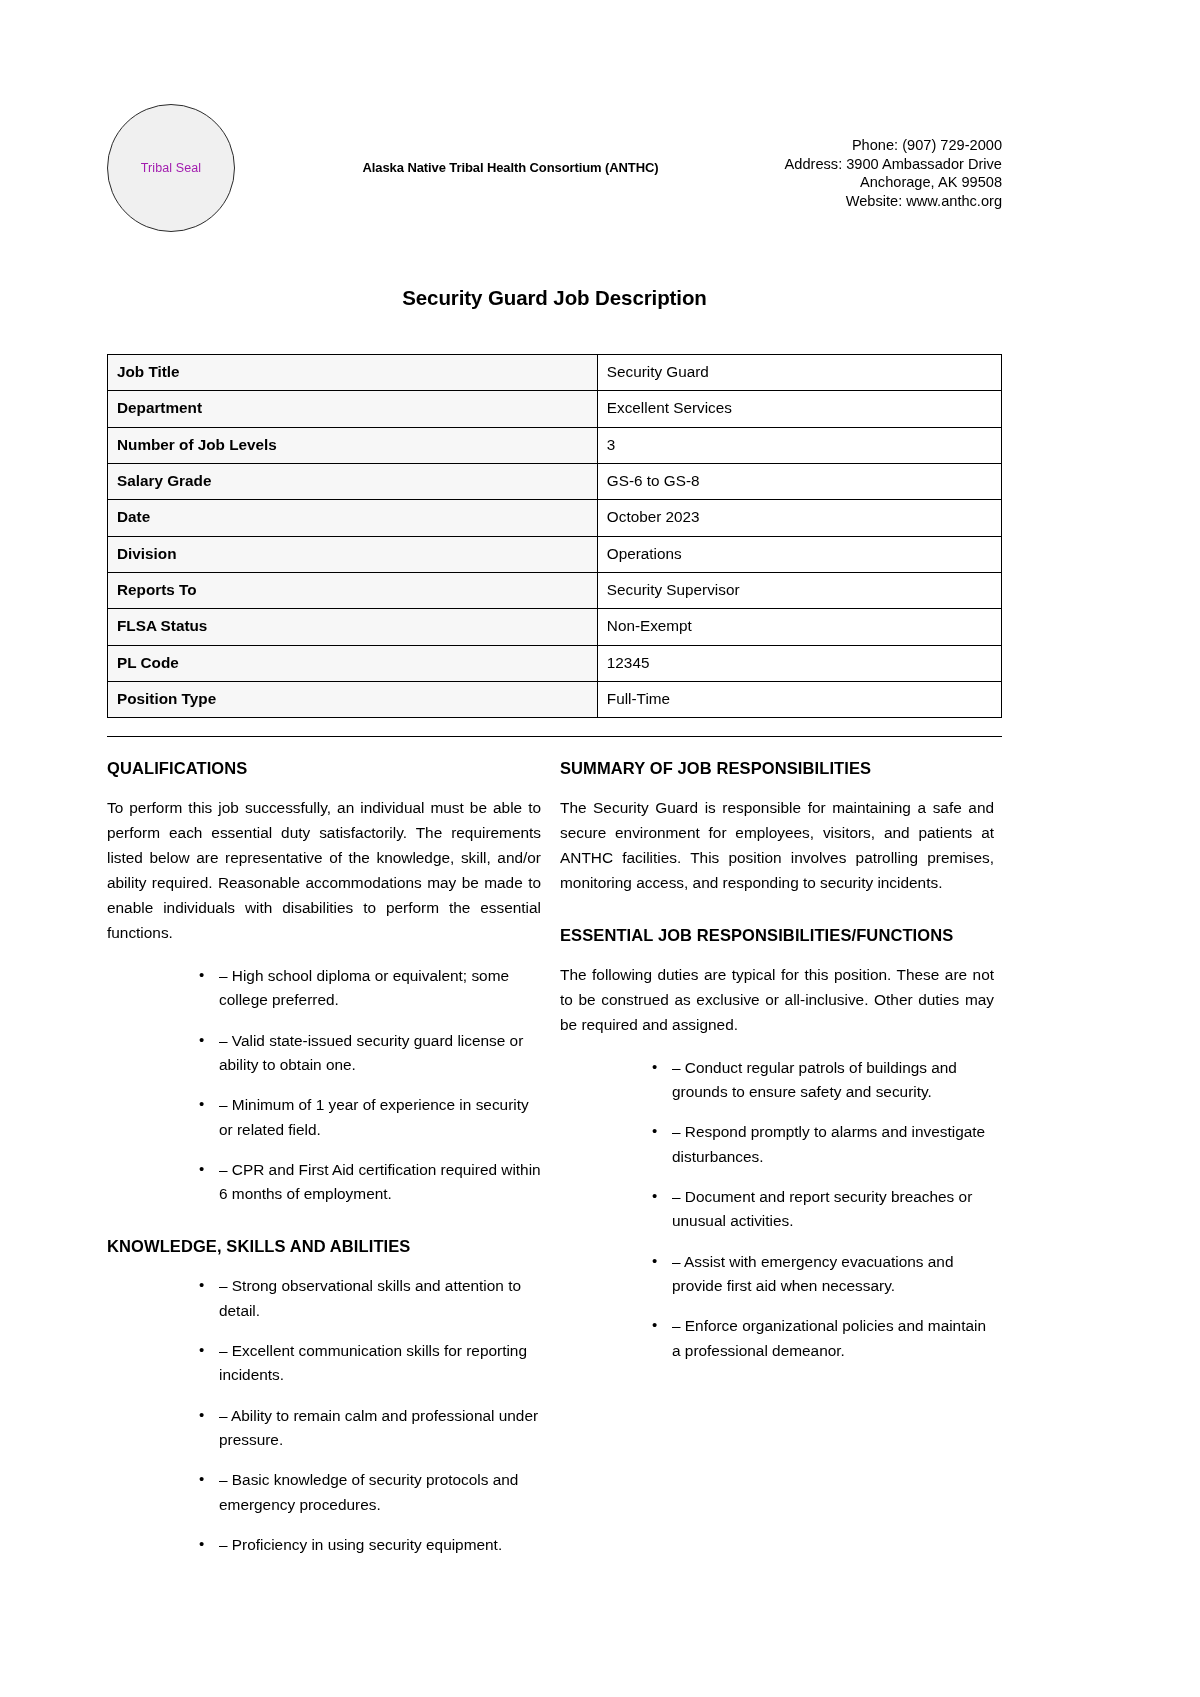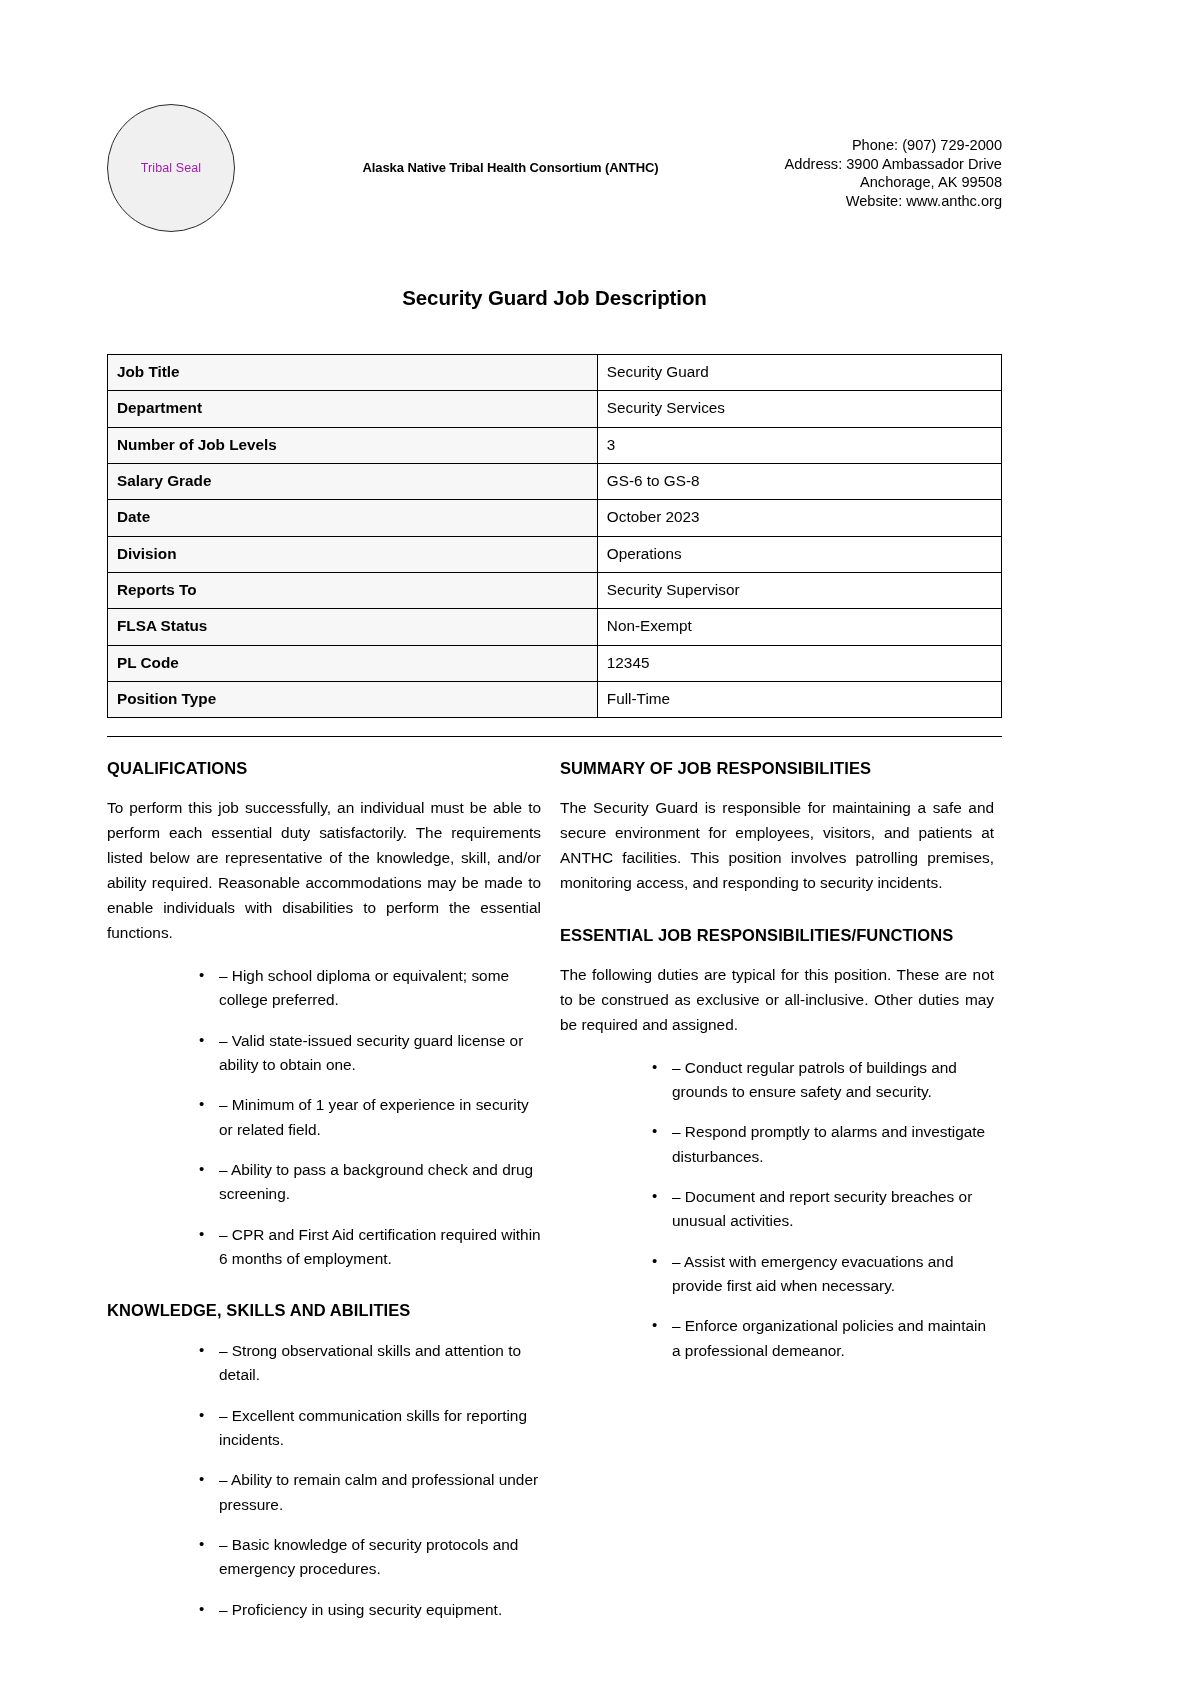--- a/index.html
+++ b/index.html
@@ -195,21 +195,21 @@
     <div class="doc-title">Security Guard Job Description</div>
 
     <table class="info-table">
       <tbody>
           <tr>
             <td class="k">Job Title</td>
             <td class="v">Security Guard</td>
           </tr>
           <tr>
             <td class="k">Department</td>
-            <td class="v">Security Services</td>
+            <td class="v">Excellent Services</td>
           </tr>
           <tr>
             <td class="k">Number of Job Levels</td>
             <td class="v">3</td>
           </tr>
           <tr>
             <td class="k">Salary Grade</td>
             <td class="v">GS-6 to GS-8</td>
           </tr>
           <tr>
@@ -243,21 +243,20 @@
 
     <div class="columns">
 
       <div class="col">
         <h2 class="sec">QUALIFICATIONS</h2>
         <p class="body">To perform this job successfully, an individual must be able to perform each essential duty satisfactorily. The requirements listed below are representative of the knowledge, skill, and/or ability required. Reasonable accommodations may be made to enable individuals with disabilities to perform the essential functions.</p>
         <ul class="blist">
             <li>– High school diploma or equivalent; some college preferred.</li>
             <li>– Valid state-issued security guard license or ability to obtain one.</li>
             <li>– Minimum of 1 year of experience in security or related field.</li>
-            <li>– Ability to pass a background check and drug screening.</li>
             <li>– CPR and First Aid certification required within 6 months of employment.</li>
           </ul>
 
         <h2 class="sec gap">KNOWLEDGE, SKILLS AND ABILITIES</h2>
         <ul class="blist">
             <li>– Strong observational skills and attention to detail.</li>
             <li>– Excellent communication skills for reporting incidents.</li>
             <li>– Ability to remain calm and professional under pressure.</li>
             <li>– Basic knowledge of security protocols and emergency procedures.</li>
             <li>– Proficiency in using security equipment.</li>

